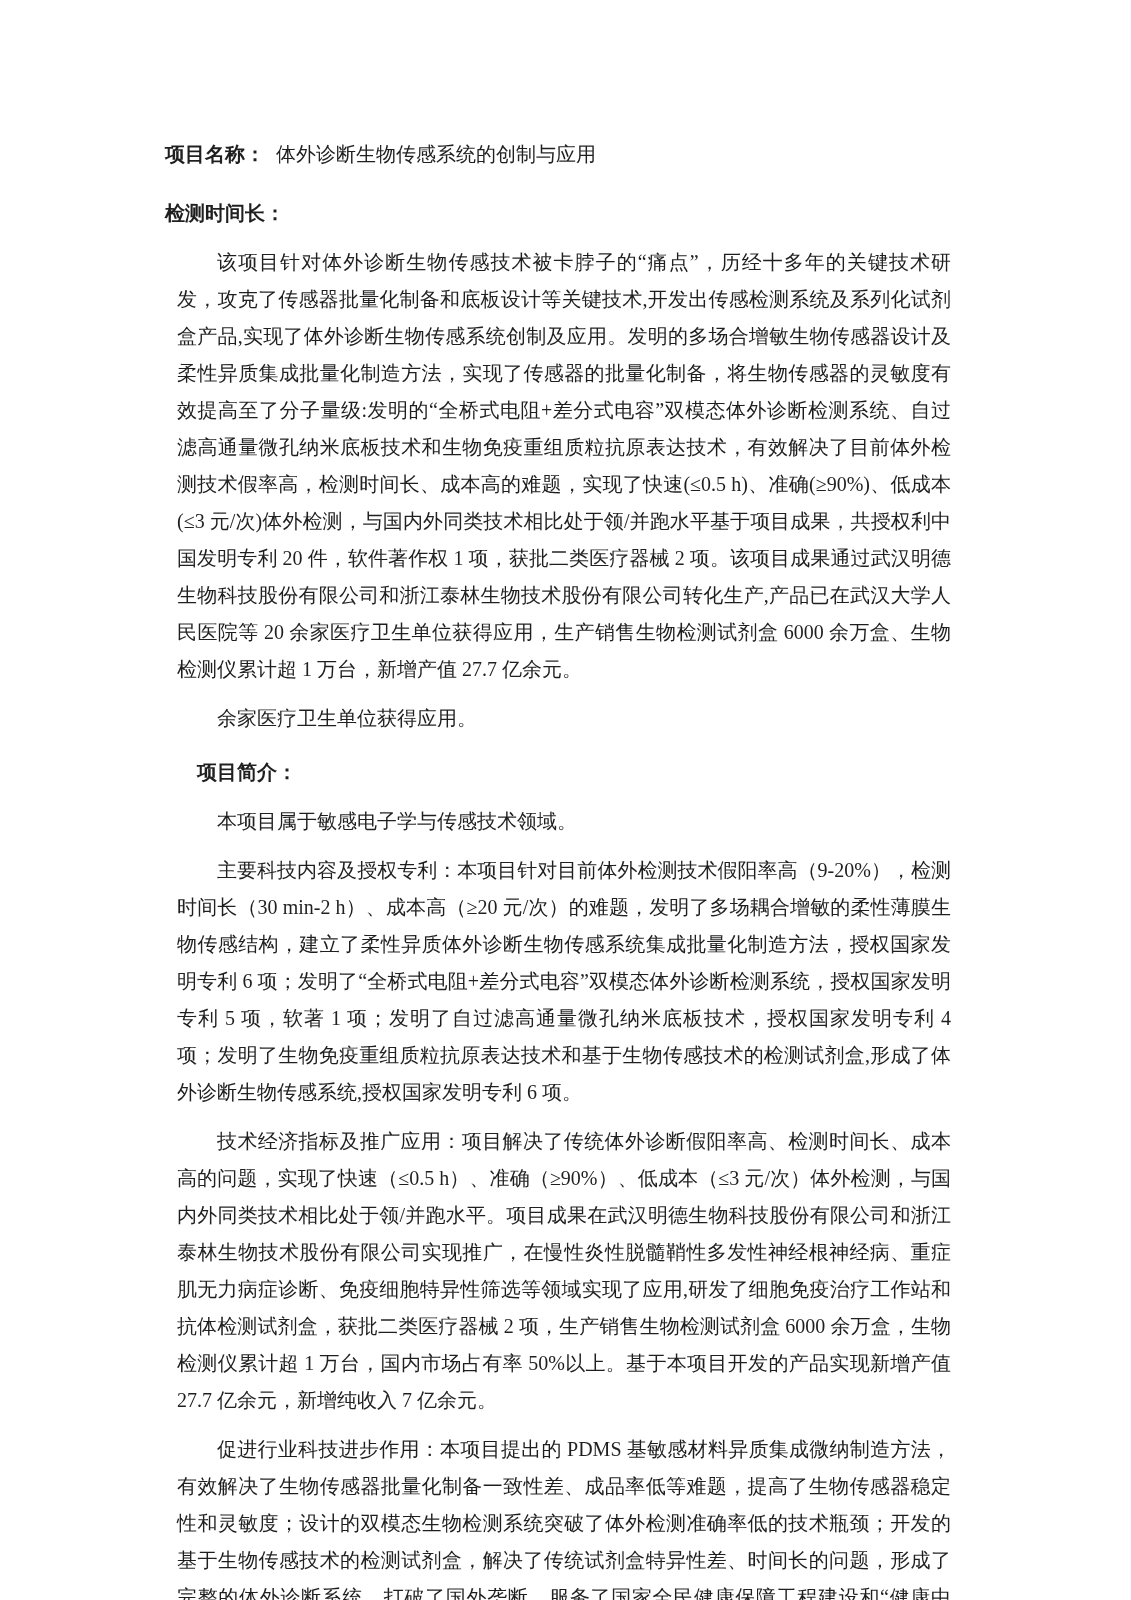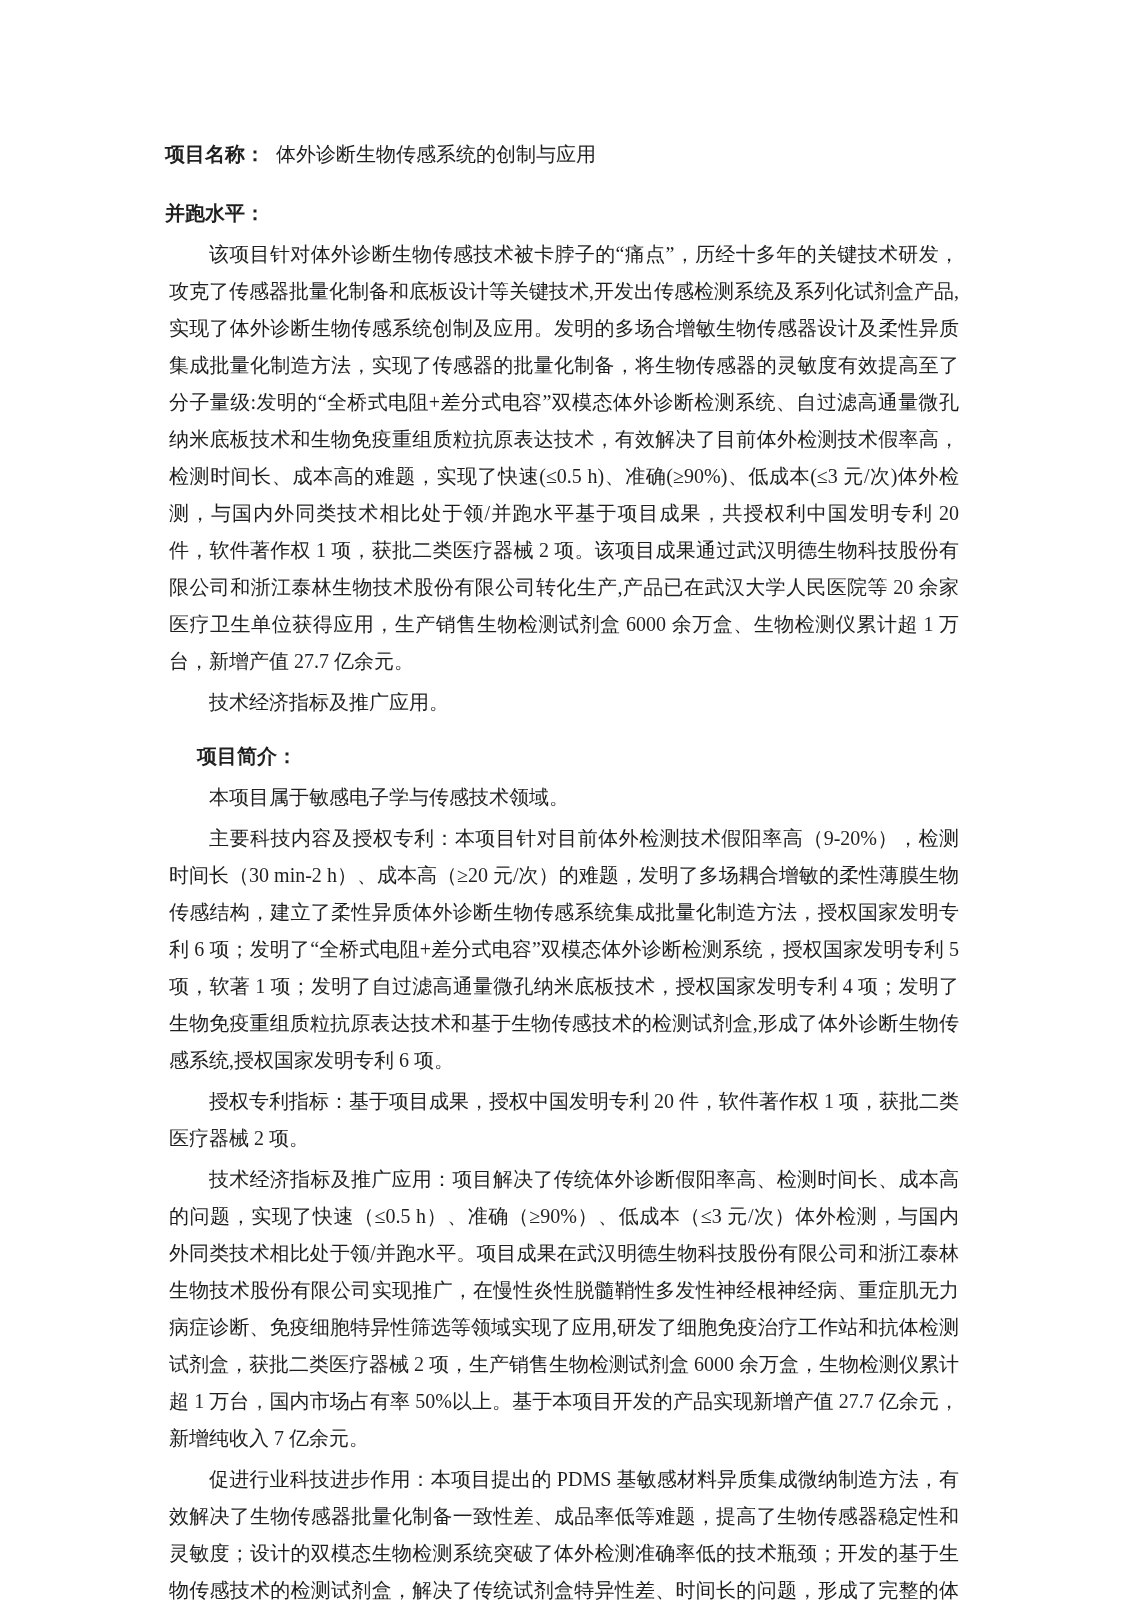--- a/index.html
+++ b/index.html
@@ -39,44 +39,43 @@
   .section-heading {
     font-weight: bold;
     margin: 0;
     text-align: left;
   }
   .intro-heading {
     margin-top: 17px;
     margin-left: 32px;
   }
   p.para {
-    margin: 4px;
+    margin: 12px;
     text-indent: 2em;
   }
 </style>
 </head>
 <body>
 
 <div class="page">
   <div class="content">
 
     <div class="field-row">
       <span class="label">项目名称：</span><span class="value">体外诊断生物传感系统的创制与应用</span>
     </div>
 
 
     <div class="section">
-      <p class="section-heading">并跑水平：</p>
+      <p class="section-heading">检测时间长：</p>
       <p class="para">该项目针对体外诊断生物传感技术被卡脖子的“痛点”，历经十多年的关键技术研发，攻克了传感器批量化制备和底板设计等关键技术,开发出传感检测系统及系列化试剂盒产品,实现了体外诊断生物传感系统创制及应用。发明的多场合增敏生物传感器设计及柔性异质集成批量化制造方法，实现了传感器的批量化制备，将生物传感器的灵敏度有效提高至了分子量级:发明的“全桥式电阻+差分式电容”双模态体外诊断检测系统、自过滤高通量微孔纳米底板技术和生物免疫重组质粒抗原表达技术，有效解决了目前体外检测技术假率高，检测时间长、成本高的难题，实现了快速(≤0.5 h)、准确(≥90%)、低成本(≤3 元/次)体外检测，与国内外同类技术相比处于领/并跑水平基于项目成果，共授权利中国发明专利 20 件，软件著作权 1 项，获批二类医疗器械 2 项。该项目成果通过武汉明德生物科技股份有限公司和浙江泰林生物技术股份有限公司转化生产,产品已在武汉大学人民医院等 20 余家医疗卫生单位获得应用，生产销售生物检测试剂盒 6000 余万盒、生物检测仪累计超 1 万台，新增产值 27.7 亿余元。</p>
-      <p class="para">技术经济指标及推广应用。</p>
+      <p class="para">余家医疗卫生单位获得应用。</p>
     </div>
 
     <div class="section">
       <p class="section-heading intro-heading">项目简介：</p>
       <p class="para">本项目属于敏感电子学与传感技术领域。</p>
       <p class="para">主要科技内容及授权专利：本项目针对目前体外检测技术假阳率高（9-20%），检测时间长（30 min-2 h）、成本高（≥20 元/次）的难题，发明了多场耦合增敏的柔性薄膜生物传感结构，建立了柔性异质体外诊断生物传感系统集成批量化制造方法，授权国家发明专利 6 项；发明了“全桥式电阻+差分式电容”双模态体外诊断检测系统，授权国家发明专利 5 项，软著 1 项；发明了自过滤高通量微孔纳米底板技术，授权国家发明专利 4 项；发明了生物免疫重组质粒抗原表达技术和基于生物传感技术的检测试剂盒,形成了体外诊断生物传感系统,授权国家发明专利 6 项。</p>
-      <p class="para">授权专利指标：基于项目成果，授权中国发明专利 20 件，软件著作权 1 项，获批二类医疗器械 2 项。</p>
       <p class="para">技术经济指标及推广应用：项目解决了传统体外诊断假阳率高、检测时间长、成本高的问题，实现了快速（≤0.5 h）、准确（≥90%）、低成本（≤3 元/次）体外检测，与国内外同类技术相比处于领/并跑水平。项目成果在武汉明德生物科技股份有限公司和浙江泰林生物技术股份有限公司实现推广，在慢性炎性脱髓鞘性多发性神经根神经病、重症肌无力病症诊断、免疫细胞特异性筛选等领域实现了应用,研发了细胞免疫治疗工作站和抗体检测试剂盒，获批二类医疗器械 2 项，生产销售生物检测试剂盒 6000 余万盒，生物检测仪累计超 1 万台，国内市场占有率 50%以上。基于本项目开发的产品实现新增产值 27.7 亿余元，新增纯收入 7 亿余元。</p>
       <p class="para">促进行业科技进步作用：本项目提出的 PDMS 基敏感材料异质集成微纳制造方法，有效解决了生物传感器批量化制备一致性差、成品率低等难题，提高了生物传感器稳定性和灵敏度；设计的双模态生物检测系统突破了体外检测准确率低的技术瓶颈；开发的基于生物传感技术的检测试剂盒，解决了传统试剂盒特异性差、时间长的问题，形成了完整的体外诊断系统，打破了国外垄断，服务了国家全民健康保障工程建设和“健康中国”战略任务。</p>
     </div>
 
   </div>
 </div>
 
 </body></html>

